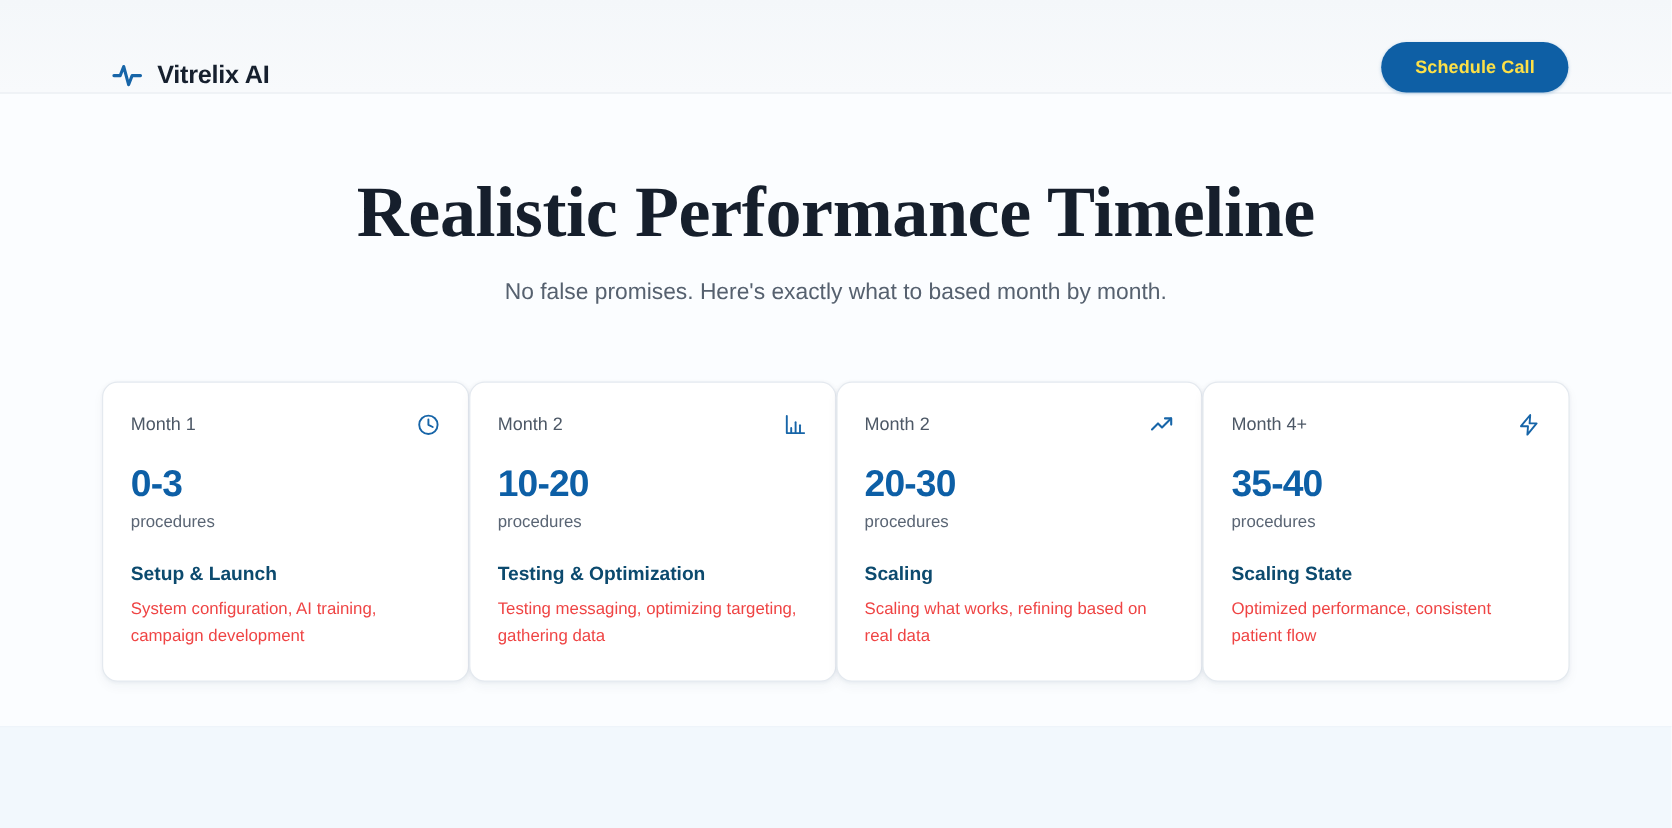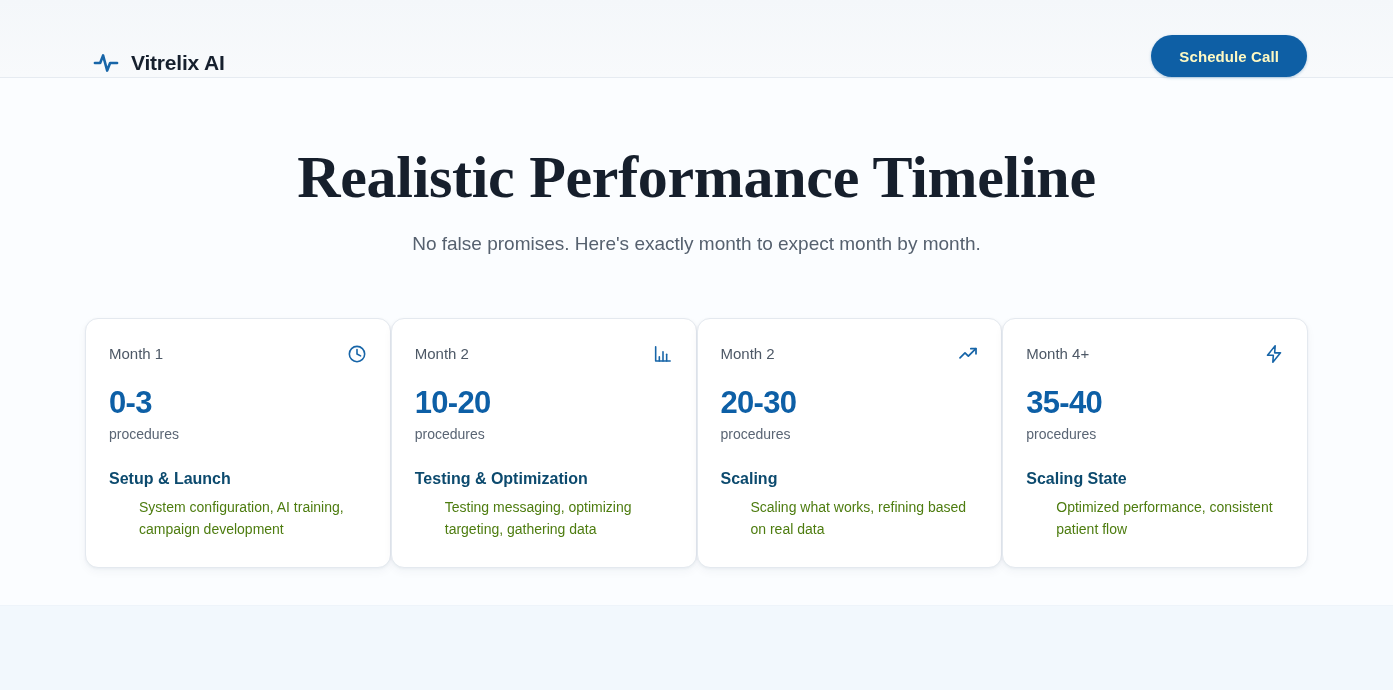--- a/index.html
+++ b/index.html
@@ -46,21 +46,21 @@
   .brand-name {
     font-size: 21px;
     font-weight: bold;
     color: #16202e;
     letter-spacing: -0.2px;
     white-space: nowrap;
   }
 
   .cta-button {
     background: #0e5fa5;
-    color: #fef9c3;
+    color: #fde047;
     border: none;
     border-radius: 999px;
     padding: 0 28px;
     height: 42px;
     font-family: "Liberation Sans", sans-serif;
     font-size: 15px;
     font-weight: bold;
     letter-spacing: 0.1px;
     cursor: pointer;
     box-shadow: 0 1px 3px rgba(14,95,165,0.30);
@@ -150,24 +150,23 @@
   .card-title {
     font-size: 16px;
     font-weight: bold;
     color: #0c4a6e;
     margin-top: 26px;
     line-height: 1.2;
   }
 
   .card-desc {
     font-size: 14px;
-    color: #4d7c0f;
+    color: #ef4444;
     margin-top: 9px;
     line-height: 1.55;
-    margin-left: 30px;
   }
 
   
   .footer-band {
     height: 85px;
     background: #f2f8fd;
     border-top: 1px solid #eef4fa;
   }
 </style>
 </head>
@@ -182,21 +181,21 @@
     </span>
     <span class="brand-name">Vitrelix AI</span>
   </div>
 
   <button class="cta-button">Schedule Call</button>
 </header>
 
 <main class="timeline-section">
 
   <h1 class="section-heading">Realistic Performance Timeline</h1>
-  <p class="section-subheading">No false promises. Here's exactly month to expect month by month.</p>
+  <p class="section-subheading">No false promises. Here's exactly what to based month by month.</p>
 
   <div class="cards-row">
 
     <div class="timeline-card">
       <div class="card-top">
         <span class="card-month">Month 1</span>
         <span class="card-icon">
           <svg viewBox="0 0 24 24" fill="none" stroke="currentColor" stroke-width="1.9" stroke-linecap="round" stroke-linejoin="round" width="20" height="20">
             <circle cx="12" cy="12" r="9.2"></circle>
             <polyline points="12,6.6 12,12 16.3,14.2"></polyline>

